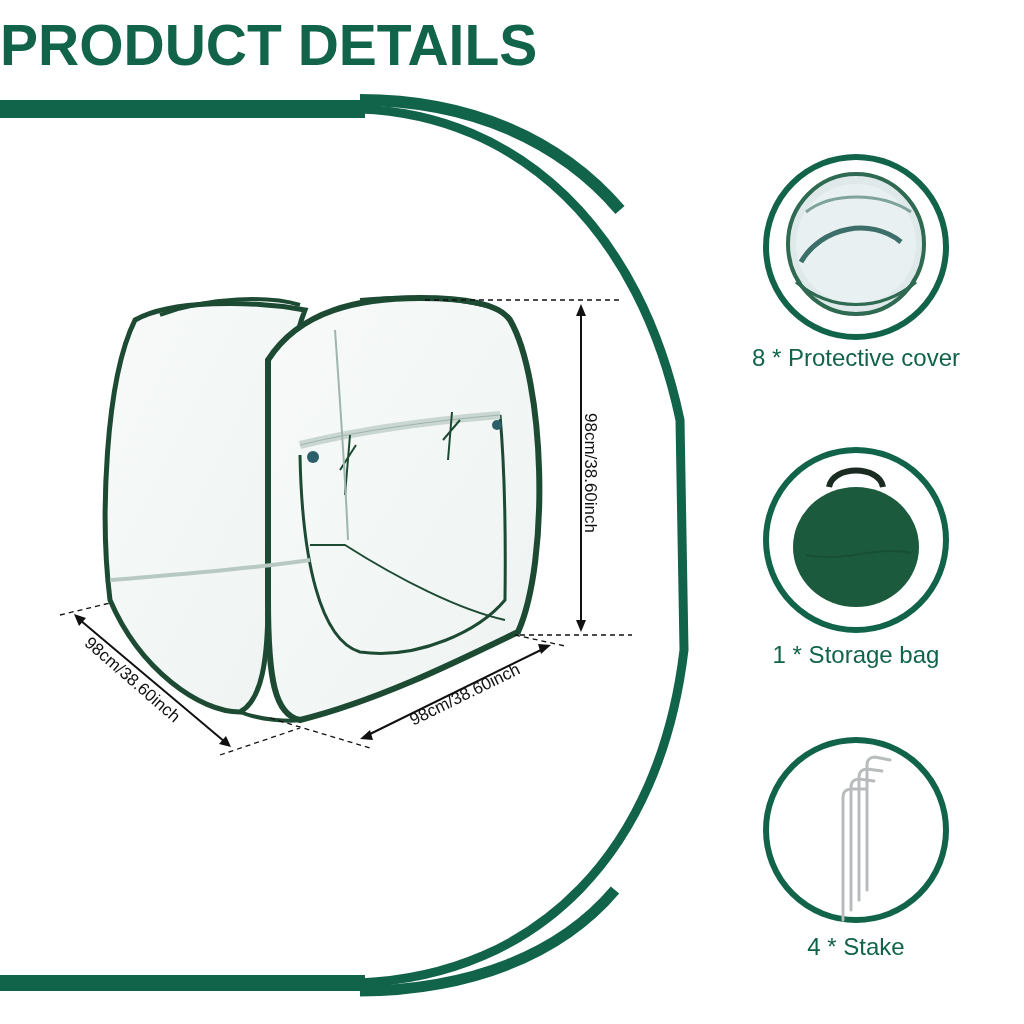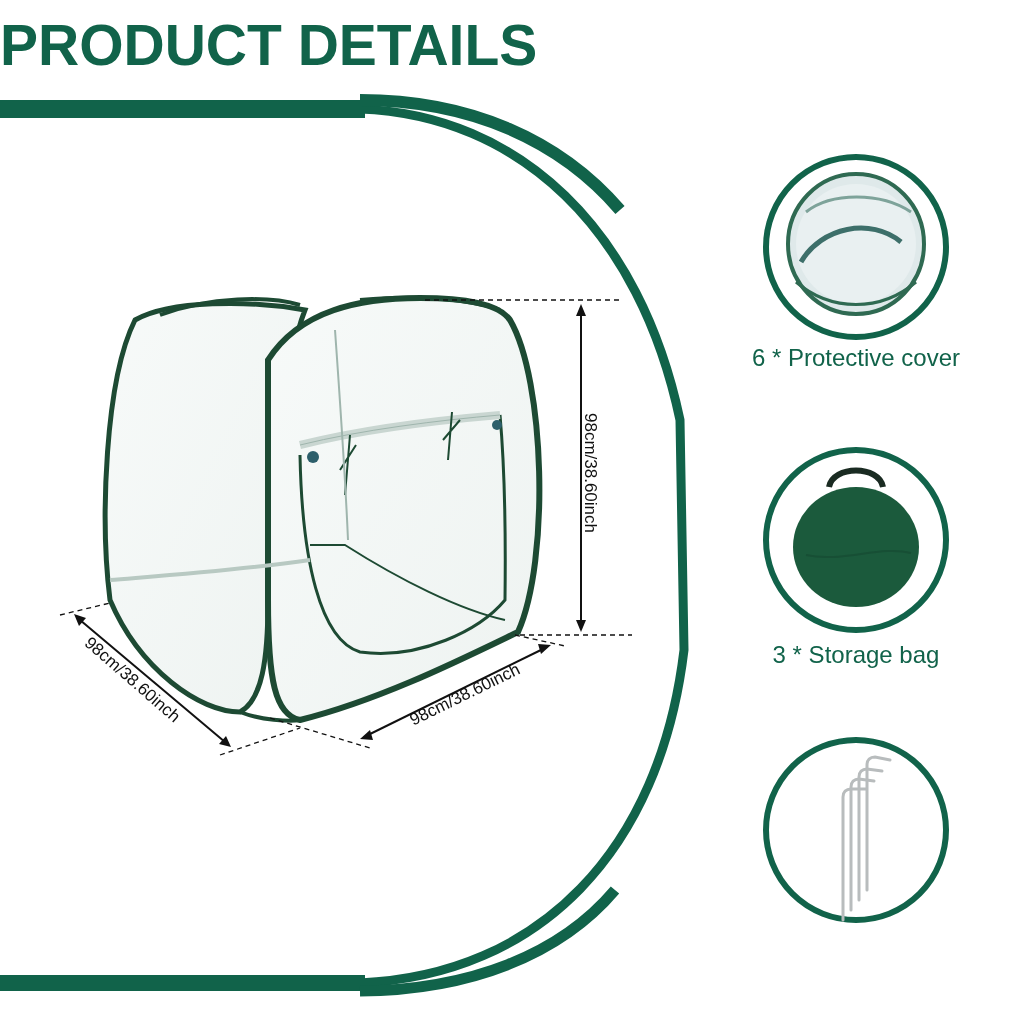--- a/index.html
+++ b/index.html
@@ -86,36 +86,37 @@
 
 <div class="acc" style="top:150px; height:230px;">
   <svg class="circ" viewBox="0 0 190 190" style="top:2px;">
     <circle cx="95" cy="95" r="90" fill="#fff" stroke="#11634a" stroke-width="6"></circle>
     <ellipse cx="95" cy="92" rx="68" ry="70" fill="#dfe9ea" stroke="#2f6a52" stroke-width="4"></ellipse>
     <ellipse cx="95" cy="92" rx="60" ry="60" fill="#e9f0f1"></ellipse>
     <path d="M40,110 C 60,75 110,65 140,90" stroke="#3d6f6a" stroke-width="5" fill="none"></path>
     <path d="M45,60 C 70,40 120,40 150,60" stroke="#7ea39a" stroke-width="3" fill="none"></path>
     <path d="M35,130 C 70,160 120,160 155,130" stroke="#2f6a52" stroke-width="3" fill="none"></path>
   </svg>
-  <div class="label" style="top:194px;">6 * Protective cover</div>
+  <div class="label" style="top:194px;">8 * Protective cover</div>
 </div>
 
 <div class="acc" style="top:440px; height:230px;">
   <svg class="circ" viewBox="0 0 190 190" style="top:5px;">
     <circle cx="95" cy="95" r="90" fill="#fff" stroke="#11634a" stroke-width="6"></circle>
     <path d="M68,42 C 72,20 118,20 122,42" stroke="#1a2b22" stroke-width="6" fill="none"></path>
     <ellipse cx="95" cy="102" rx="63" ry="60" fill="#1b5a3c"></ellipse>
     <path d="M45,110 C 80,118 120,100 150,108" stroke="#174f35" stroke-width="2" fill="none"></path>
   </svg>
-  <div class="label" style="top:201px;">3 * Storage bag</div>
+  <div class="label" style="top:201px;">1 * Storage bag</div>
 </div>
 
 <div class="acc" style="top:735px; height:230px;">
   <svg class="circ" viewBox="0 0 190 190" style="top:0px;">
     <circle cx="95" cy="95" r="90" fill="#fff" stroke="#11634a" stroke-width="6"></circle>
     <g stroke="#b8bcbd" stroke-width="3" fill="none" stroke-linecap="round">
       <path d="M82,185 L82,62 C 82,57 85,54 90,54 L105,54"></path>
       <path d="M90,175 L90,52 C 90,47 93,44 98,44 L113,46"></path>
       <path d="M98,165 L98,42 C 98,37 101,34 106,34 L121,36"></path>
       <path d="M106,155 L106,30 C 106,25 109,22 114,22 L129,25"></path>
     </g>
   </svg>
+  <div class="label" style="top:198px;">4 * Stake</div>
 </div>
 
 </body></html>

